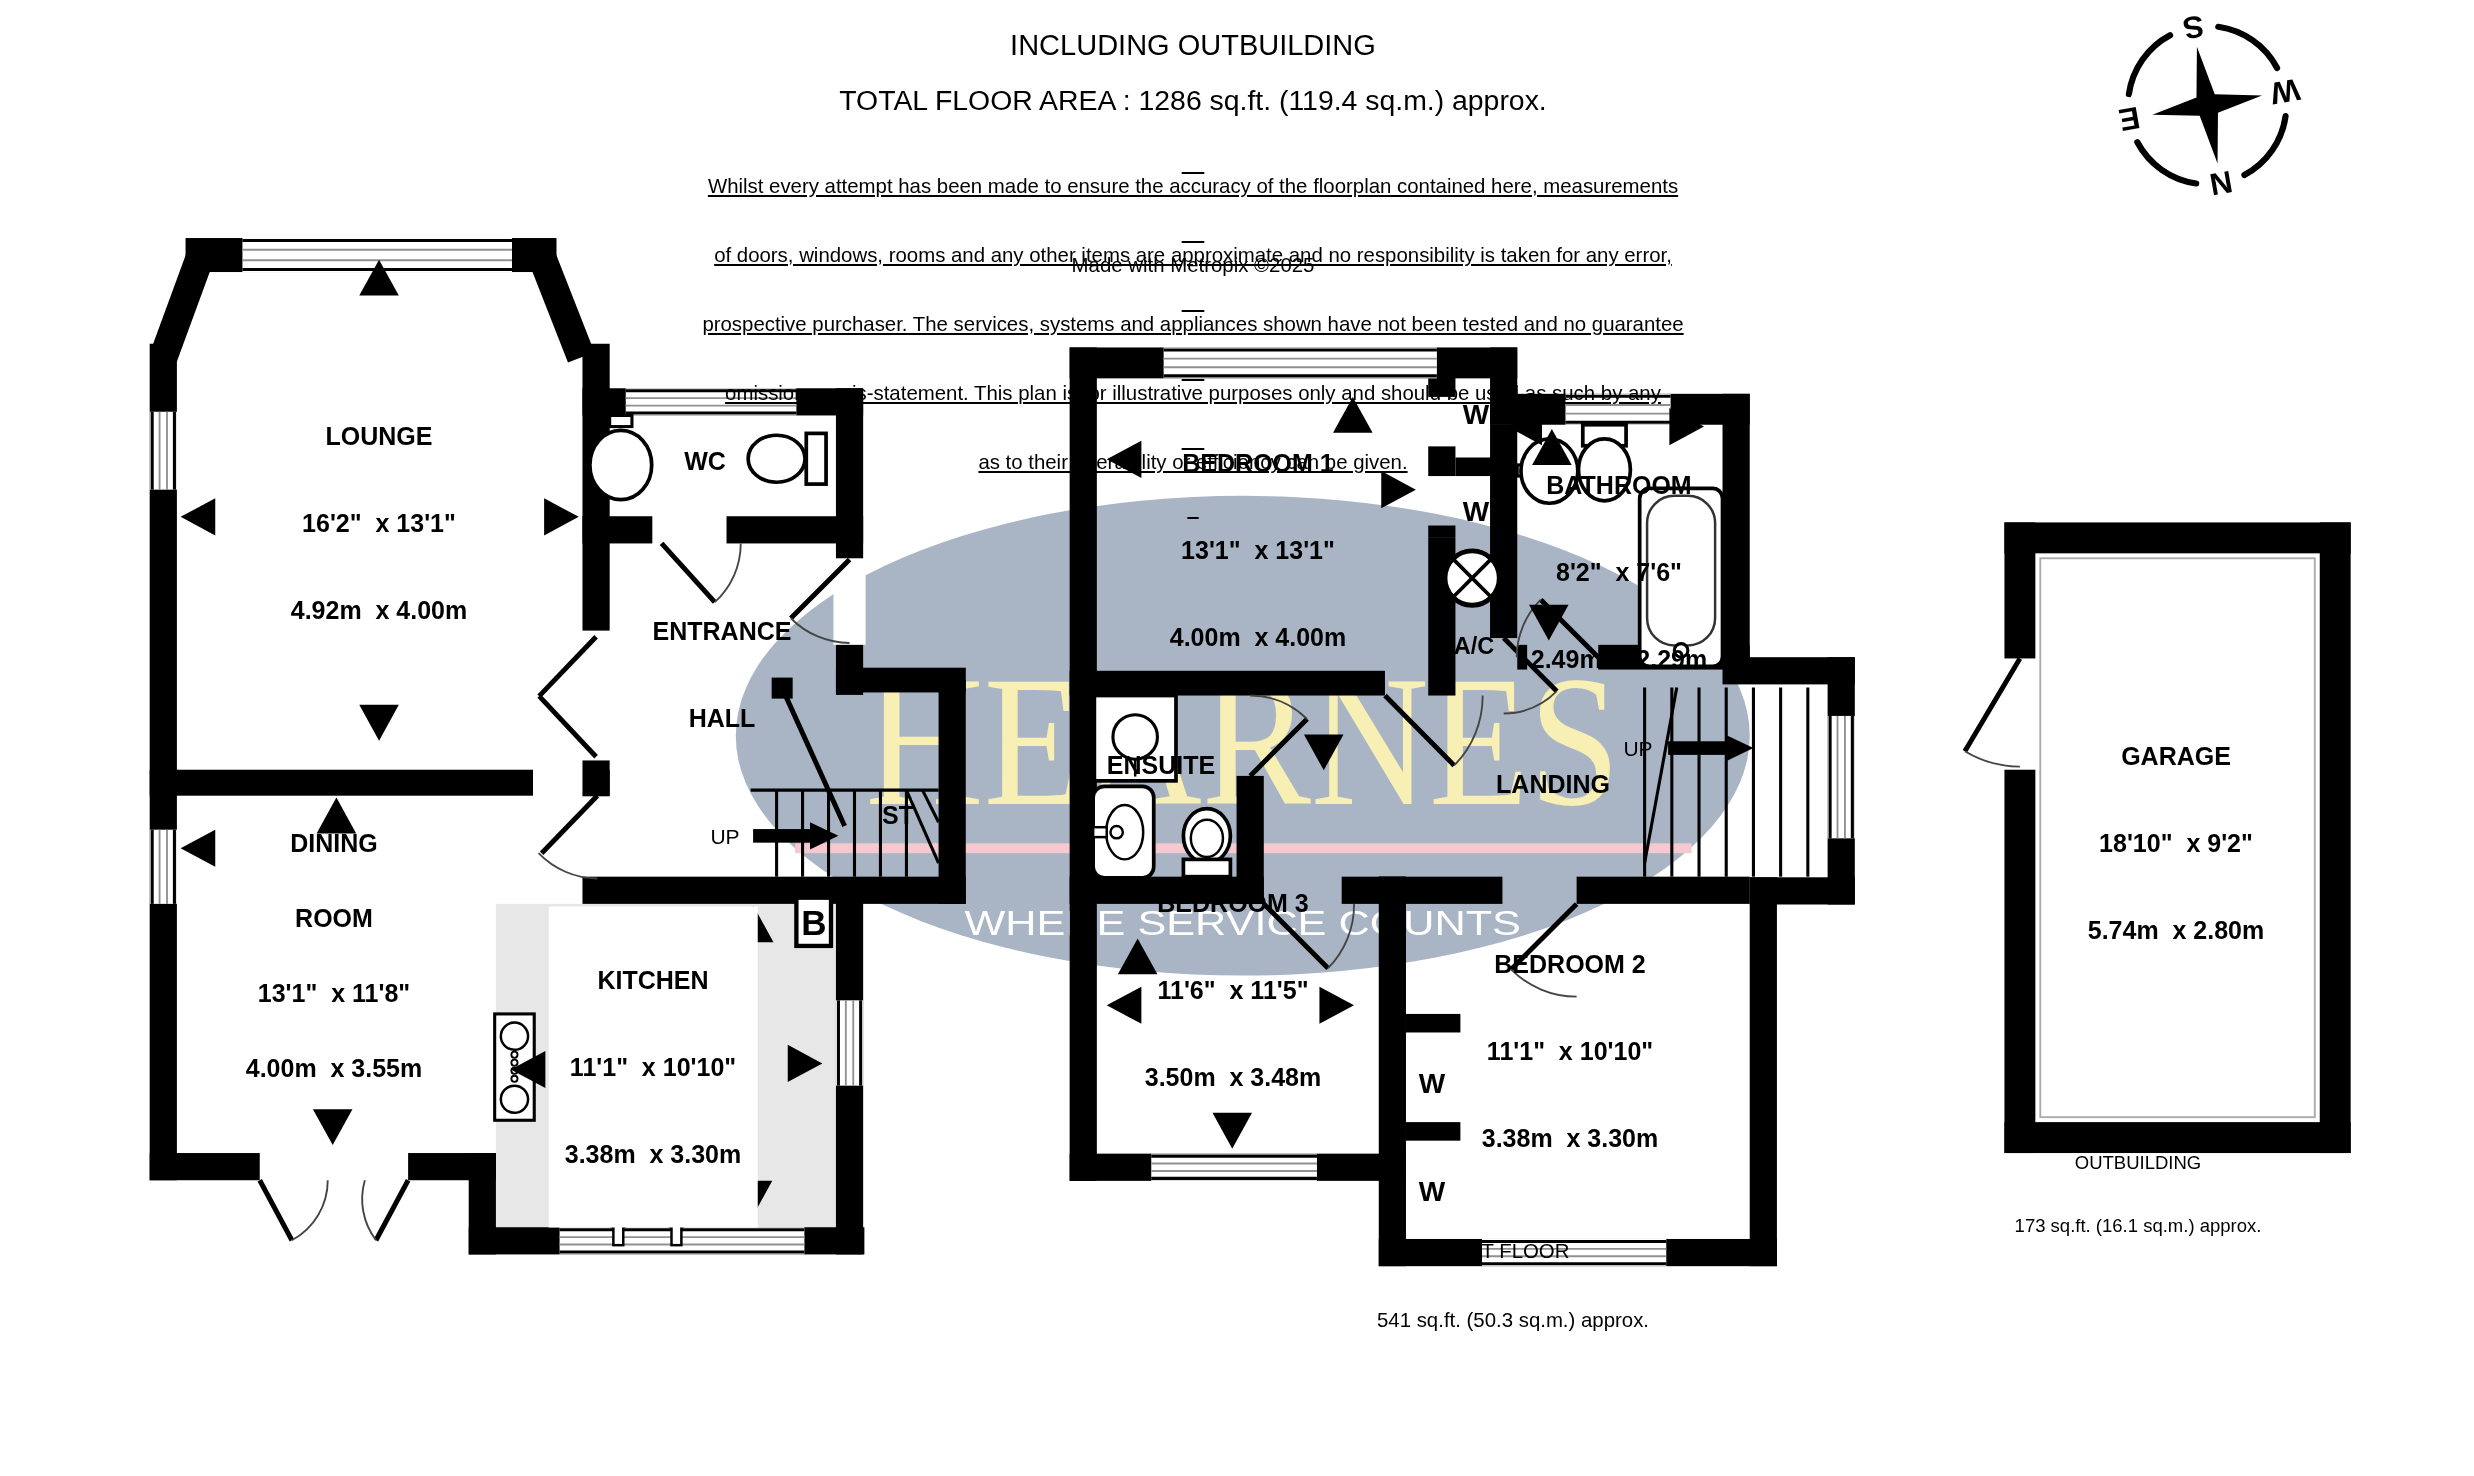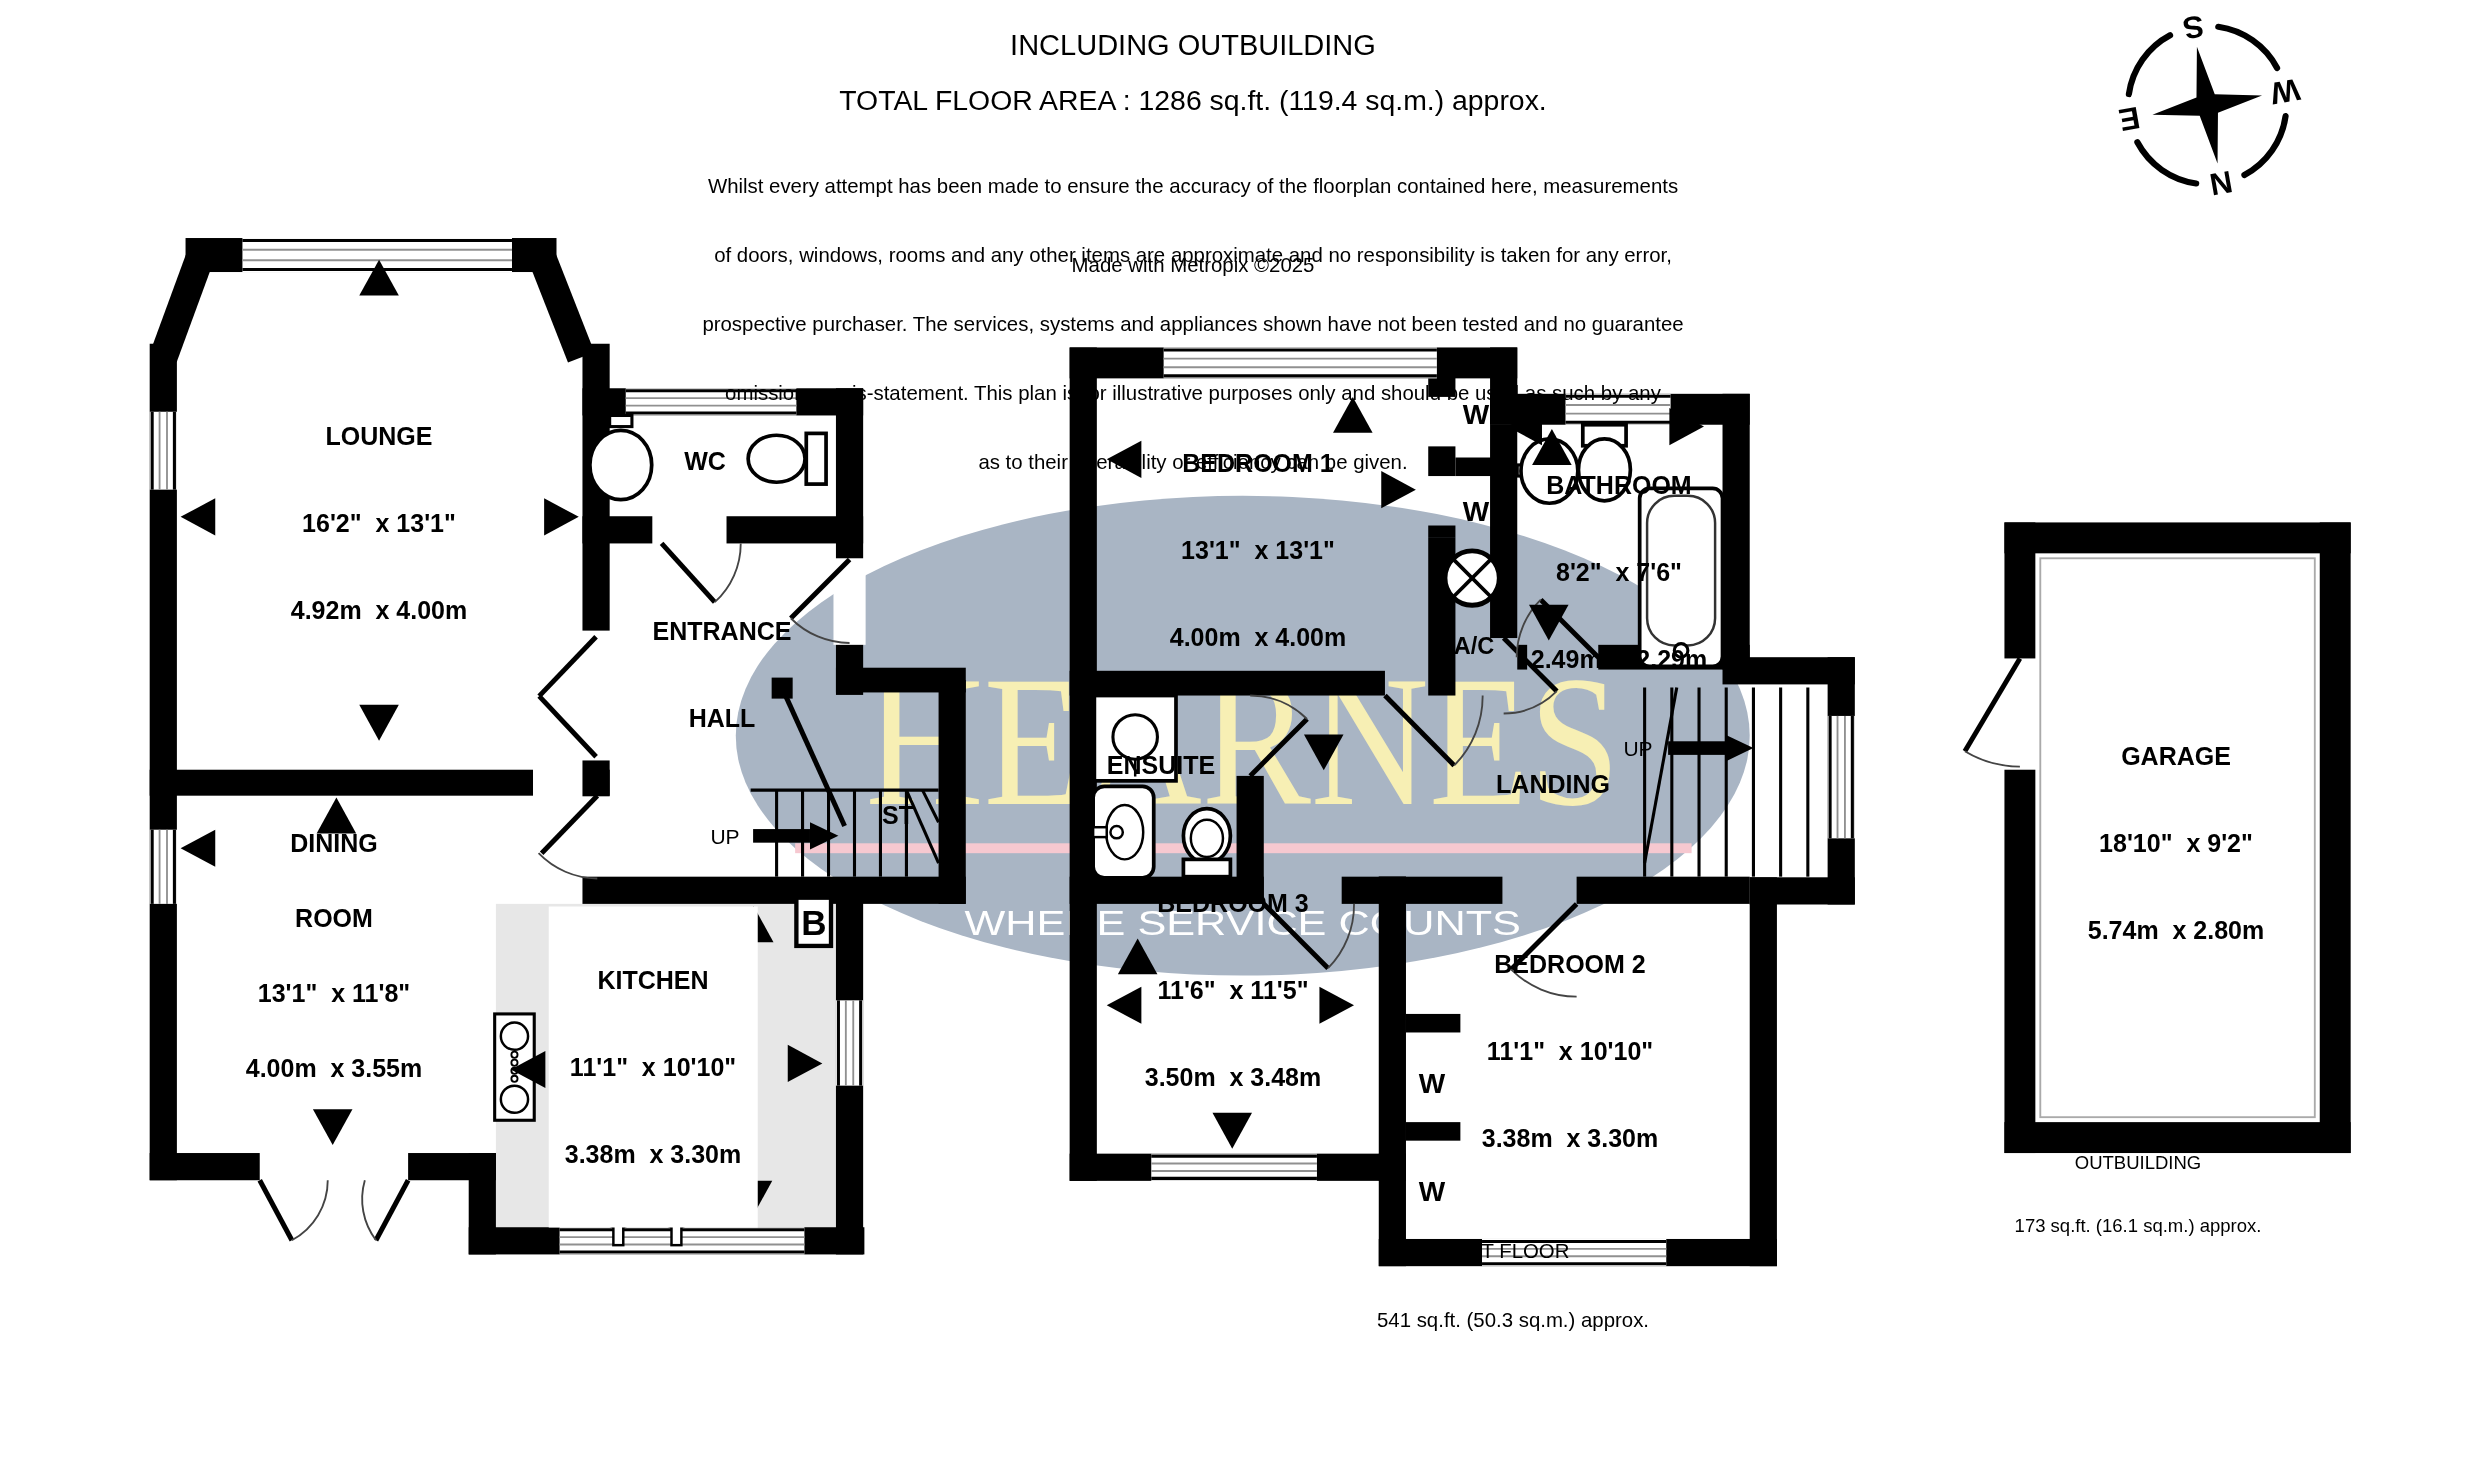--- a/index.html
+++ b/index.html
@@ -6,21 +6,21 @@
   #plan{position:relative;width:2475px;height:1477px;background:#fff;overflow:hidden;
         font-family:"Liberation Sans",sans-serif;color:#000;}
   #plan svg{position:absolute;left:0;top:0;}
   .lbl{position:absolute;transform:translate(-50%,-50%);text-align:center;white-space:pre;color:#000;}
   .room{font:bold 25px/29px "Liberation Sans",sans-serif;}
   .room4{font:bold 25px/25px "Liberation Sans",sans-serif;}
   .boxed{background:#fff;padding:1px 16px;}
   .hdr1{font:29px/31px "Liberation Sans",sans-serif;}
   .hdr2{font:28.4px/31px "Liberation Sans",sans-serif;}
   .disc{position:absolute;left:1193px;top:129px;transform:translateX(-50%);
-        font:20.4px/23px "Liberation Sans",sans-serif;text-align:center;white-space:pre;}
+        font:20.4px/23px "Liberation Sans",sans-serif;text-align:center;white-space:pre;text-decoration:underline;}
   .small{font:20.4px/23px "Liberation Sans",sans-serif;}
   .tiny{font:18.5px/21px "Liberation Sans",sans-serif;}
   .wlab{font:bold 28px/28px "Liberation Sans",sans-serif;}
   .stlab{font:bold 25px/25px "Liberation Sans",sans-serif;}
   .uplab{font:21px/21px "Liberation Sans",sans-serif;}
   .aclab{font:bold 23.5px/23.5px "Liberation Sans",sans-serif;}
   .blab{font:bold 35px/35px "Liberation Sans",sans-serif;}
 </style>
 </head>
 <body>

